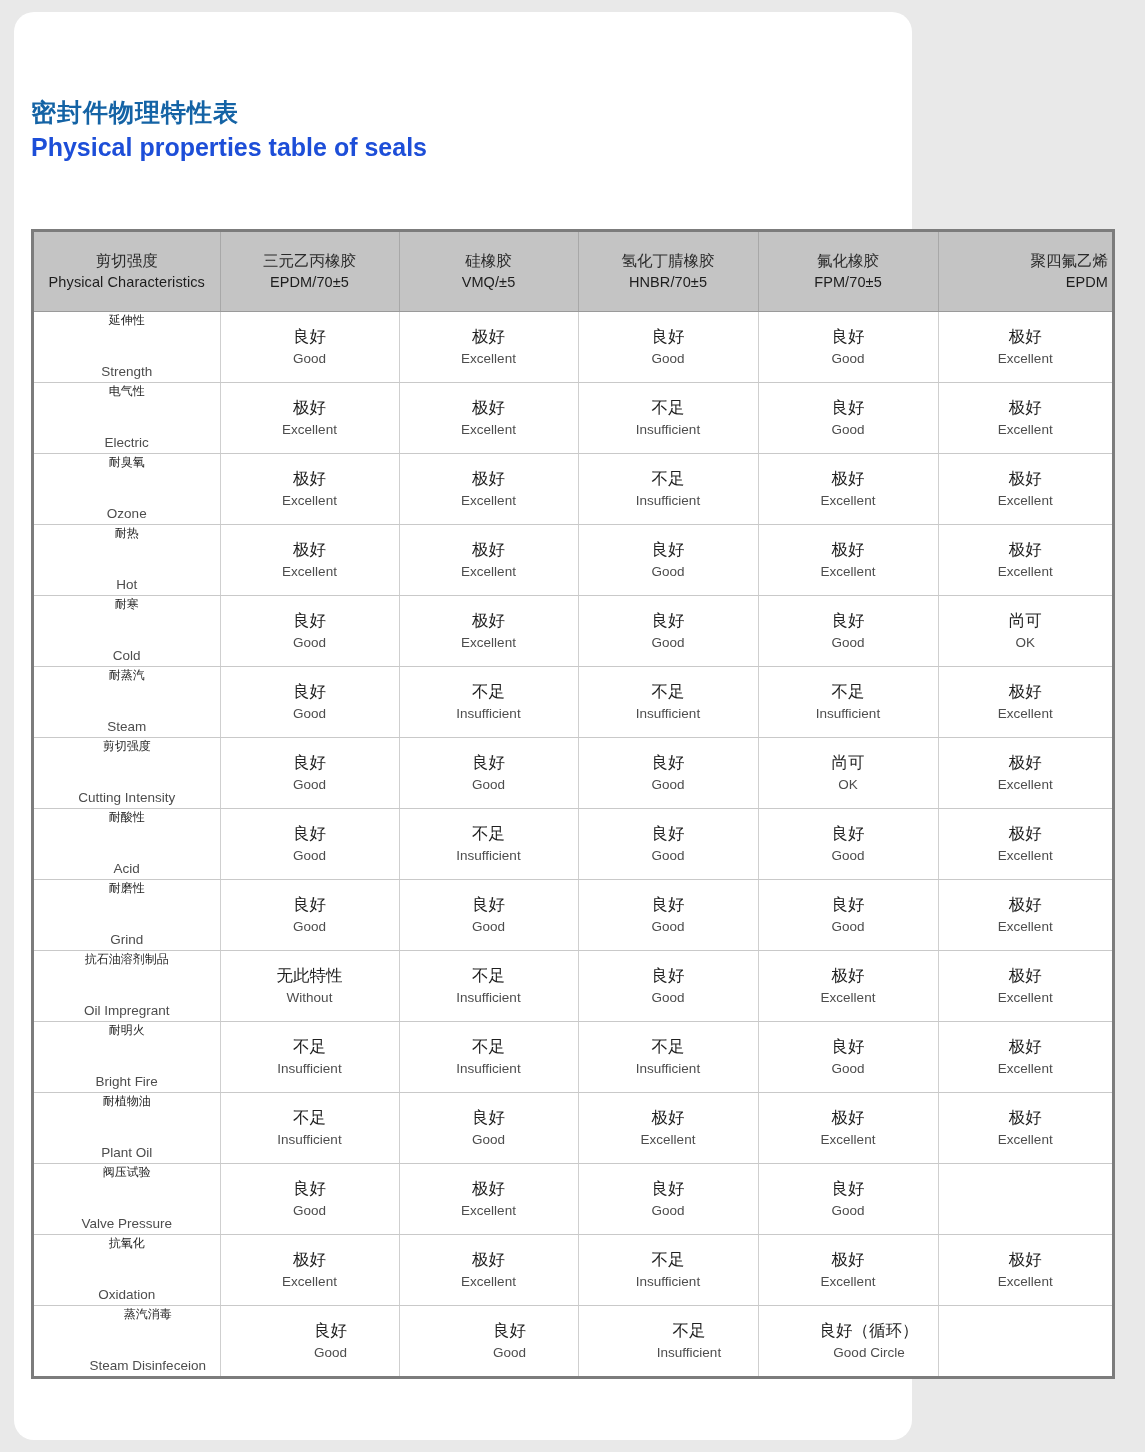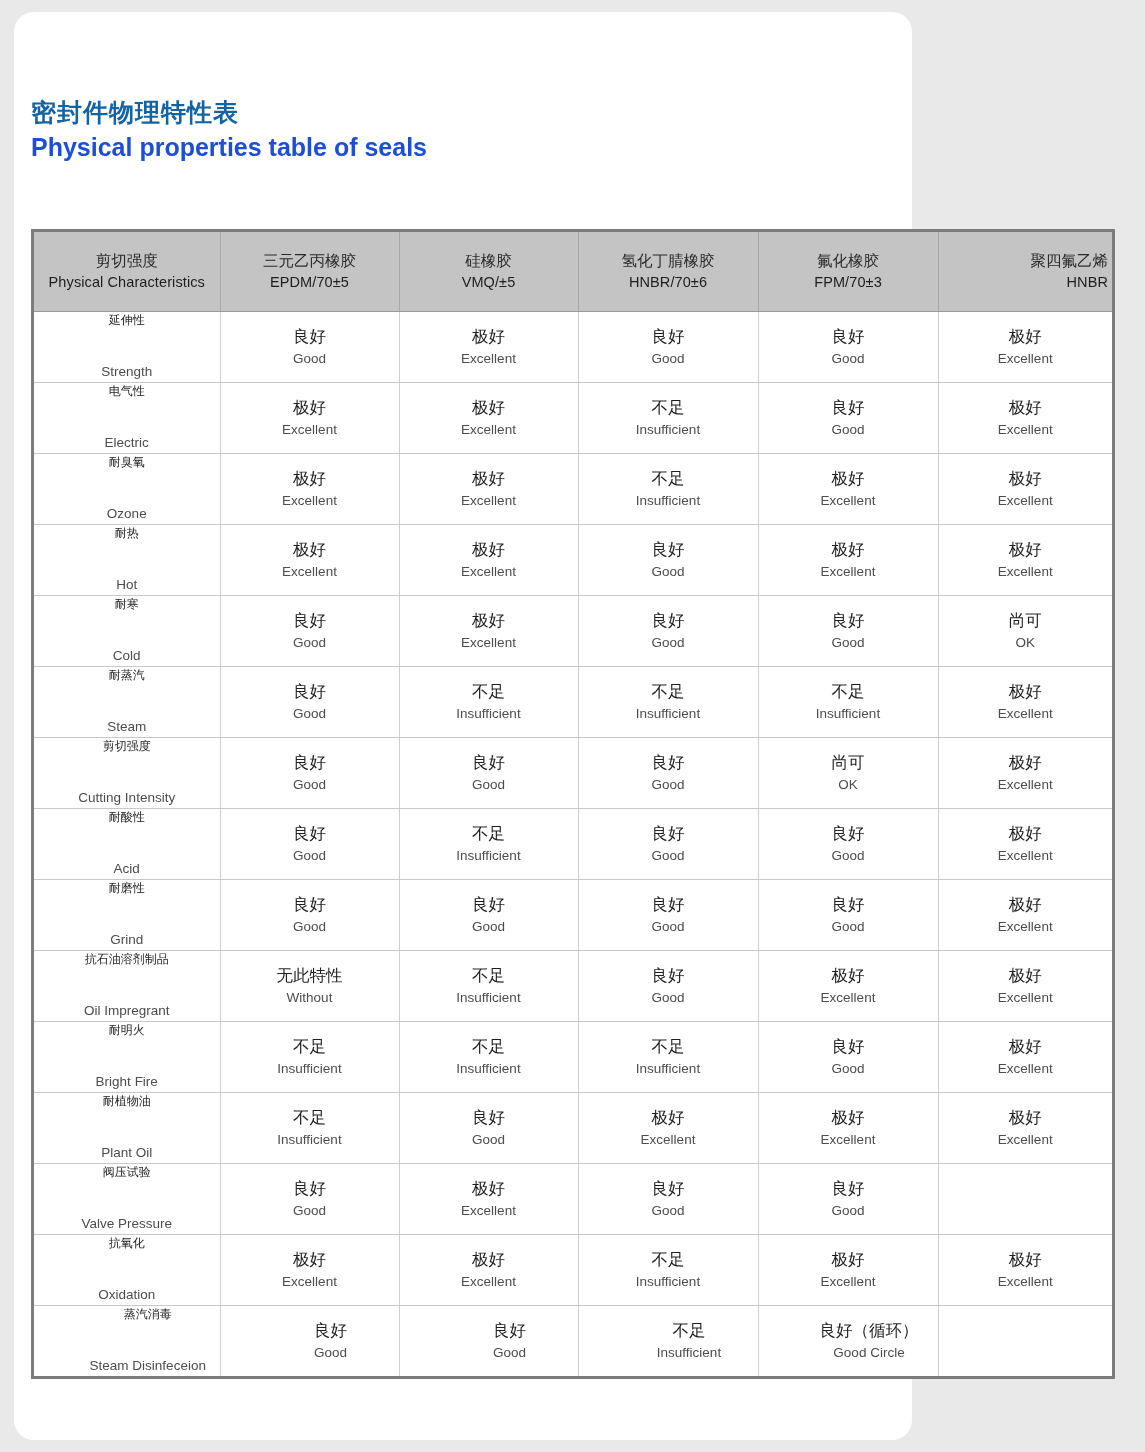--- a/index.html
+++ b/index.html
@@ -157,29 +157,29 @@
             <th>
               <span class="h-cn">三元乙丙橡胶</span>
               <span class="h-en">EPDM/70±5</span>
             </th>
             <th>
               <span class="h-cn">硅橡胶</span>
               <span class="h-en">VMQ/±5</span>
             </th>
             <th>
               <span class="h-cn">氢化丁腈橡胶</span>
-              <span class="h-en">HNBR/70±6</span>
+              <span class="h-en">HNBR/70±5</span>
             </th>
             <th>
               <span class="h-cn">氟化橡胶</span>
-              <span class="h-en">FPM/70±3</span>
+              <span class="h-en">FPM/70±5</span>
             </th>
             <th>
               <span class="h-cn">聚四氟乙烯</span>
-              <span class="h-en">HNBR</span>
+              <span class="h-en">EPDM</span>
             </th>
           </tr>
       </thead>
       <tbody id="tbody-rows">
           <tr>
             <td class="rowhead">
               <span class="v-cn">延伸性</span>
               <span class="v-en">Strength</span>
             </td>
             <td>

